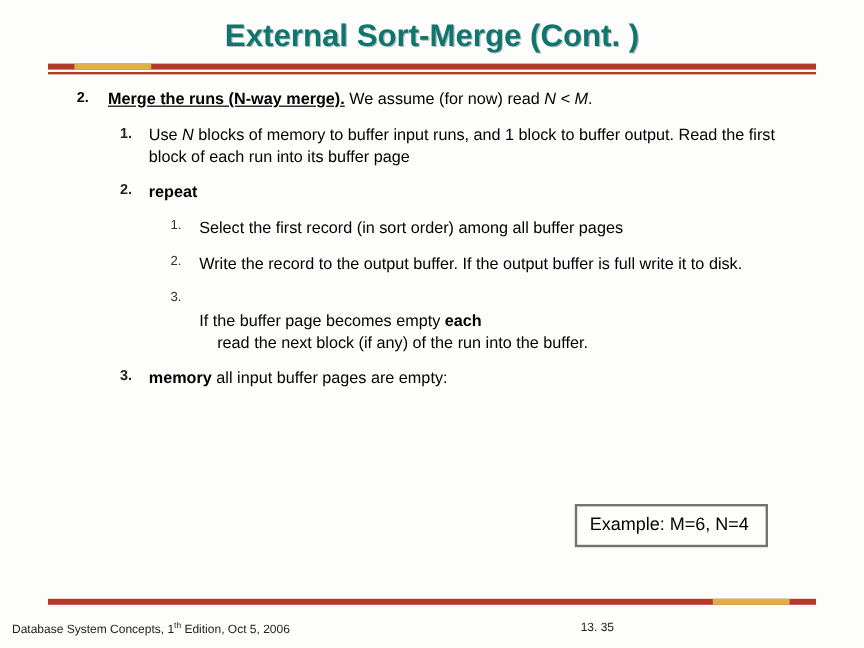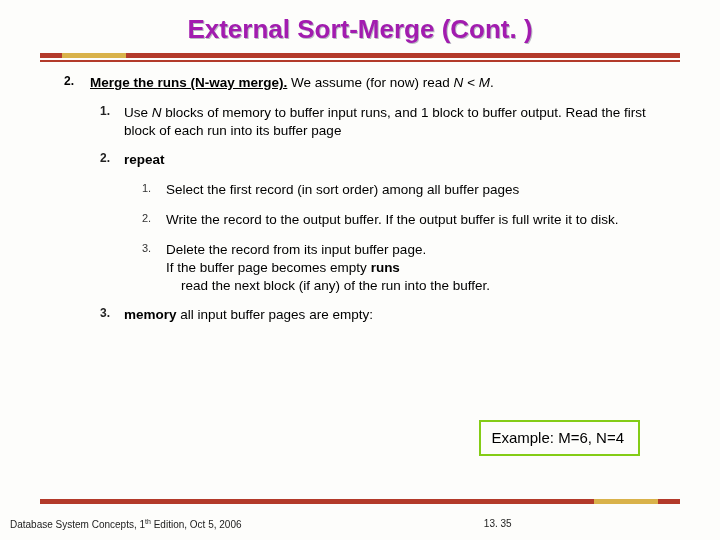--- a/index.html
+++ b/index.html
@@ -9,21 +9,21 @@
     background: #fdfdfb;
     font-family: Arial, Helvetica, sans-serif;
     color: #000;
     position: relative;
     overflow: hidden;
   }
   .title {
     text-align: center;
     font-size: 26px;
     font-weight: bold;
-    color: #a21caf;
+    color: #0f766e;
     text-shadow: 1px 1px 0 rgba(120,120,140,0.5);
     padding-top: 14px;
     padding-bottom: 8px;
   }
   .rule-top {
     margin: 0 40px;
     position: relative;
   }
   .rule-top .bar1 { height: 5px; background: #b33a2a; }
   .rule-top .bar2 { height: 2px; background: #b33a2a; margin-top: 2px; }
@@ -44,21 +44,21 @@
   .lvl2 { display: flex; margin: 12px 0 10px 10px; }
   .lvl2 > .num { min-width: 24px; font-size: 12px; font-weight: bold; color: #222; }
   .lvl2 > .body { flex: 1; }
   .lvl3 { display: flex; margin: 12px 0 0 18px; }
   .lvl3 > .num { min-width: 24px; font-size: 11px; color: #333; }
   .lvl3 > .body { flex: 1; }
   .example-box {
     position: absolute;
     right: 80px;
     top: 420px;
-    border: 2px solid #84cc16;
+    border: 2px solid #737373;
     padding: 6px 14px 6px 10px;
     font-size: 15px;
     line-height: 1.3;
     background: transparent;
   }
   .rule-bottom {
     position: absolute;
     left: 40px;
     right: 40px;
     bottom: 36px;
@@ -117,22 +117,22 @@
           </div>
 
           <div class="lvl3">
             <div class="num">2.</div>
             <div class="body">Write the record to the output buffer.  If the output buffer is full write it to disk.</div>
           </div>
 
           <div class="lvl3">
             <div class="num">3.</div>
             <div class="body">
-              <span>Delete the record from its input buffer page.</span><br>
-              <span>If the buffer page becomes empty </span><span class="bold">runs</span><br>
+              <br>
+              <span>If the buffer page becomes empty </span><span class="bold">each</span><br>
               <span style="white-space:pre">    read the next block (if any) of the run into the buffer.</span>
             </div>
           </div>
 
         </div>
       </div>
 
       <div class="lvl2">
         <div class="num">3.</div>
         <div class="body">

